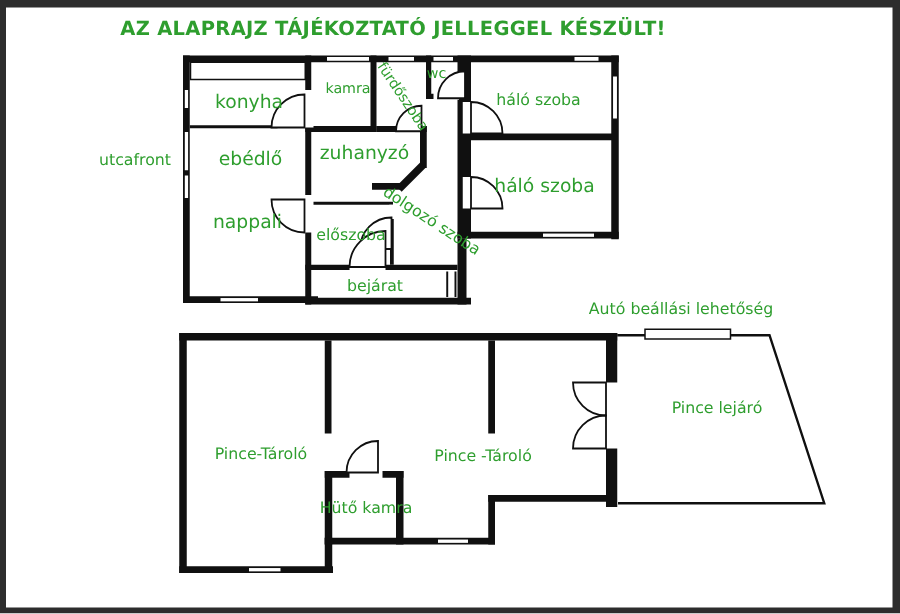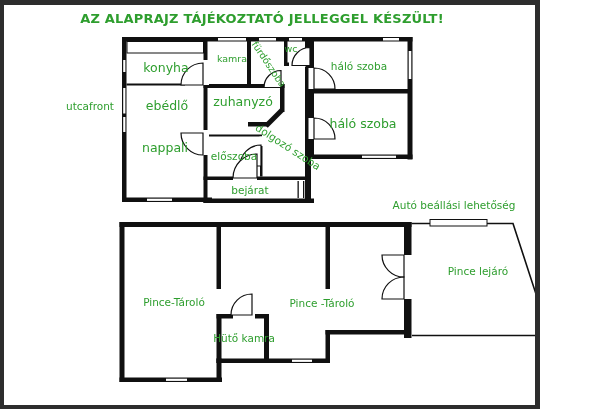--- a/index.html
+++ b/index.html
@@ -1,18 +1,18 @@
 <!DOCTYPE html>
 <html><head>
 <meta charset="utf-8">
 <style>
   html,body{margin:0;padding:0;background:#ffffff;}
   #frame{
     position:relative;
-    width:540px;height:409px;
+    width:600px;height:409px;
     box-sizing:border-box;
     background:#ffffff;
     border-top:5px solid #2d2d2d;
     border-left:4px solid #2d2d2d;
     border-right:5px solid #2d2d2d;
     border-bottom:4px solid #2d2d2d;
     overflow:hidden;
     font-family:"DejaVu Sans", sans-serif;
   }
   svg{position:absolute;left:-4px;top:-5px;}

